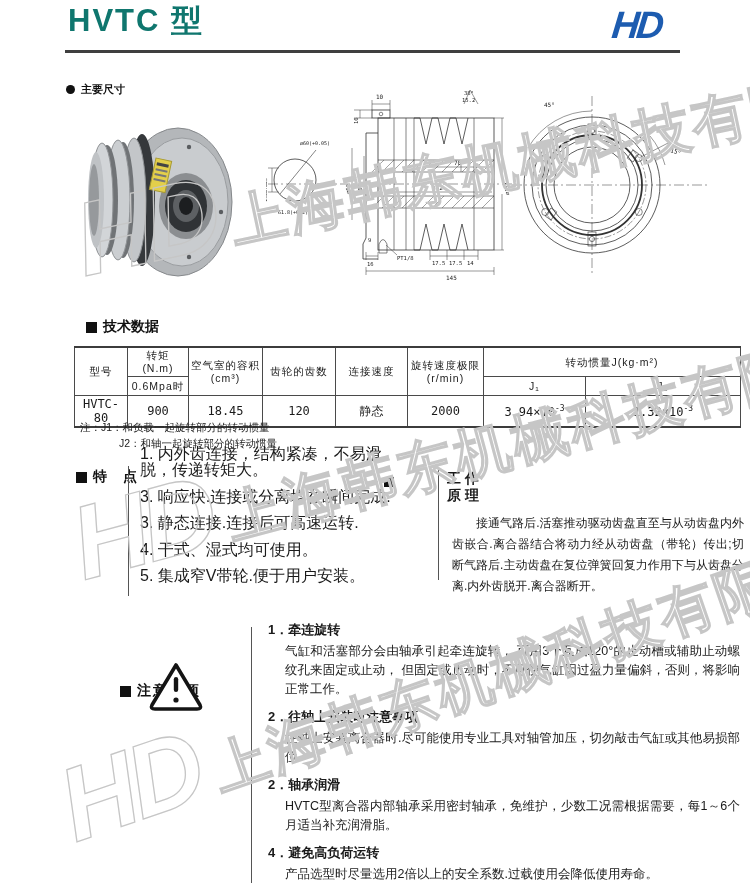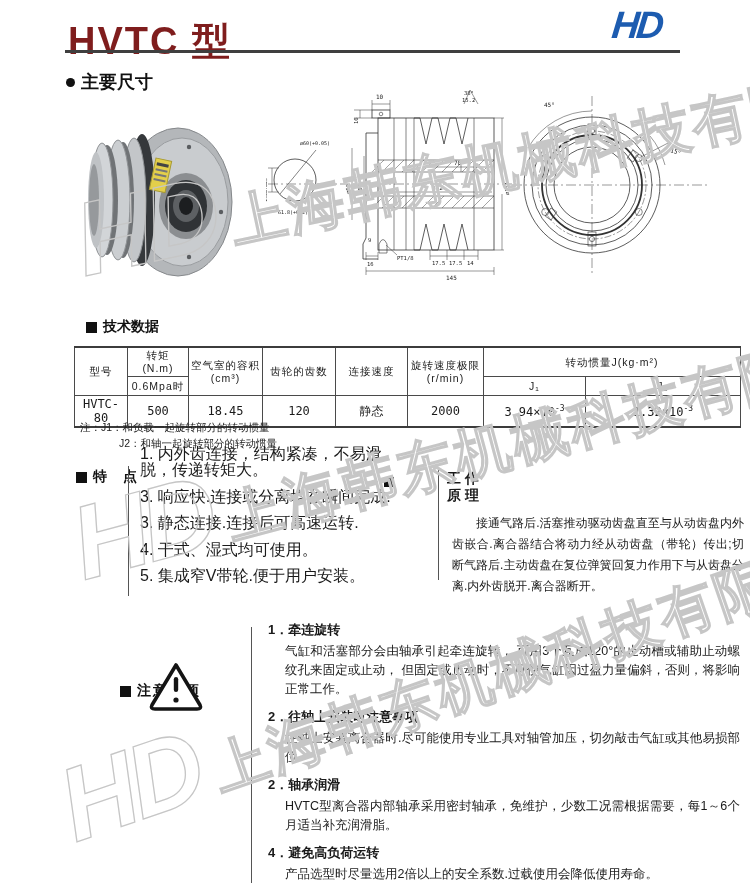--- a/index.html
+++ b/index.html
@@ -1,30 +1,30 @@
 <!DOCTYPE html>
 <html><head>
 <meta charset="utf-8">
 <style>
   html,body{margin:0;padding:0;background:#fff;}
   .page{position:relative;width:750px;height:892px;background:#fff;overflow:hidden;
         font-family:"Liberation Sans","DejaVu Sans",sans-serif;color:#1a1a1a;}
   .abs{position:absolute;}
 
   
-  .title{left:68px;top:16px;font-size:38px;font-weight:bold;letter-spacing:2px;color:#7f1d1d;}
+  .title{left:68px;top:0;font-size:31px;font-weight:bold;letter-spacing:2px;color:#0f766e;}
   .logo{left:612px;top:4px;font-size:38px;font-style:italic;font-weight:bold;color:#1d5cb0;
         letter-spacing:-3px;transform:skewX(-6deg);}
   .title-rule{left:65px;top:50px;width:615px;height:3px;background:#3f3f3f;}
 
   
   .sec-label{font-size:14px;font-weight:bold;color:#111;display:flex;align-items:center;gap:6px;}
   .sq{width:11px;height:11px;background:#111;display:inline-block;flex:0 0 auto;}
   .dot{width:9px;height:9px;border-radius:50%;background:#111;display:inline-block;flex:0 0 auto;}
-  .dims-heading{left:66px;top:70px;font-size:18px;}
+  .dims-heading{left:66px;top:82px;font-size:11px;}
 
   
   .drawing text{font-family:"DejaVu Sans Mono",monospace;fill:#222;stroke:none;}
   .vline{width:1px;background:#555;}
 
   
   .tech-table{left:74px;top:346px;}
   table{border-collapse:collapse;table-layout:fixed;width:666px;
         border-top:2px solid #3c3c3c;border-bottom:2px solid #3c3c3c;}
   th,td{border:1px solid #4a4a4a;text-align:center;vertical-align:middle;
@@ -231,21 +231,21 @@
 (r/min)</th>
         <th colspan="2">转动惯量J(kg·m²)</th>
       </tr>
       <tr class="hdr-r2">
         <th>0.6Mpa时</th>
         <th>J₁</th>
         <th>J₂</th>
       </tr>
       <tr>
         <td>HVTC-80</td>
-        <td>500</td>
+        <td>900</td>
         <td>18.45</td>
         <td>120</td>
         <td>静态</td>
         <td>2000</td>
         <td><span>3.94×10</span><sup>-3</sup></td>
         <td><span>1.32×10</span><sup>-3</sup></td>
       </tr>
     </tbody>
       </table>
   </div>

